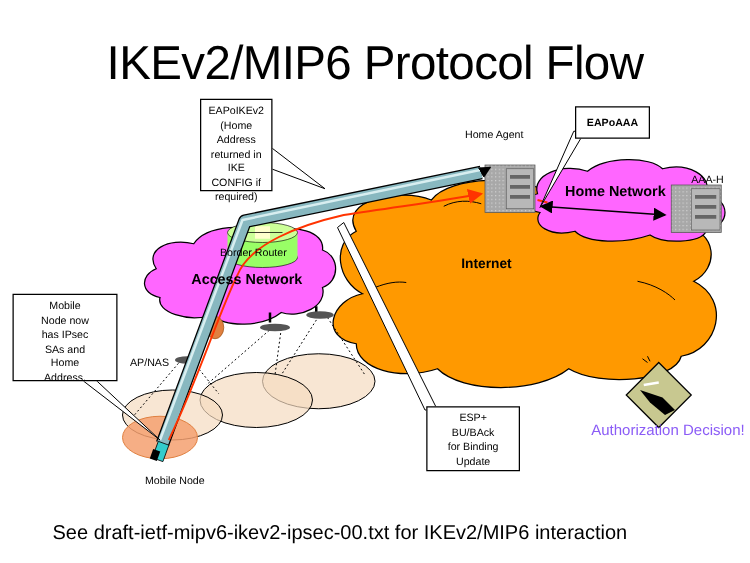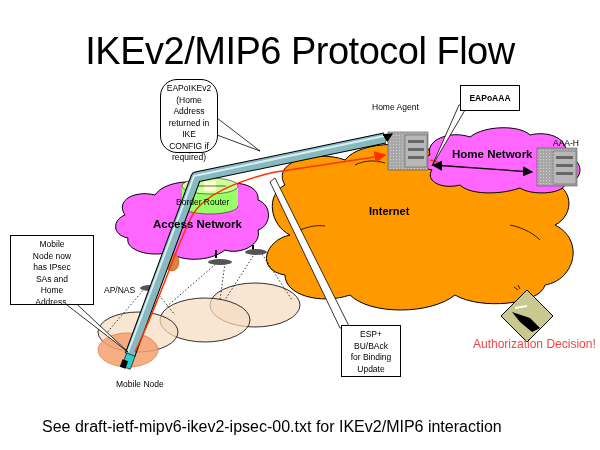--- a/index.html
+++ b/index.html
@@ -3,21 +3,21 @@
 <meta charset="utf-8">
 <style>
   html, body { margin: 0; padding: 0; background: #ffffff; }
   body { width: 600px; height: 450px; position: relative; overflow: hidden; font-family: "Liberation Sans", sans-serif; }
   #canvas { position: absolute; left: 0; top: 0; width: 600px; height: 450px; }
   .title { position: absolute; left: 0; width: 600px; top: 30px; text-align: center; font-size: 38px; color: #000; letter-spacing: -0.5px; }
   .callout { position: absolute; background: #fff; border: 1px solid #000; font-size: 8.5px; line-height: 11.5px; text-align: center; color: #000; white-space: pre-line; box-sizing: border-box; padding-top: 3px; }
   .label { position: absolute; font-size: 8.5px; color: #000; white-space: nowrap; }
   .net-label { position: absolute; font-weight: bold; color: #000; white-space: nowrap; }
   .footer { position: absolute; left: 42px; top: 418px; font-size: 16px; color: #000; white-space: nowrap; }
-  .auth { position: absolute; left: 473px; top: 337px; font-size: 12px; color: #ef4444; white-space: nowrap; }
+  .auth { position: absolute; left: 473px; top: 337px; font-size: 12px; color: #8b5cf6; white-space: nowrap; }
 </style>
 </head>
 <body>
 
 <svg id="canvas" width="600" height="450" viewBox="0 0 600 450">
   <defs>
     <linearGradient id="pipeGrad" x1="0" y1="0" x2="0" y2="1">
       <stop offset="0" stop-color="#d8eef0"></stop>
       <stop offset="0.5" stop-color="#88b8c0"></stop>
       <stop offset="1" stop-color="#4a7a84"></stop>
@@ -138,33 +138,33 @@
 <div class="net-label" style="left:369px;top:205px;font-size:11px;">Internet</div>
 <div class="net-label" style="left:452px;top:148px;font-size:11.5px;">Home Network</div>
 <div class="net-label" style="left:153px;top:218px;font-size:11.5px;">Access Network</div>
 
 <div class="label" style="left:372px;top:102px;">Home Agent</div>
 <div class="label" style="left:553px;top:138px;">AAA-H</div>
 <div class="label" style="left:176px;top:197px;">Border Router</div>
 <div class="label" style="left:104px;top:285px;">AP/NAS</div>
 <div class="label" style="left:116px;top:379px;">Mobile Node</div>
 
-<div class="callout" style="left:160px;top:79px;width:58px;height:74px;border-radius:17px;">EAPoIKEv2
+<div class="callout" style="left:160px;top:79px;width:58px;height:74px;">EAPoIKEv2
 (Home
 Address
 returned in
 IKE
 CONFIG if
 required)</div>
 <div class="callout" style="left:460px;top:85px;width:60px;height:26px;line-height:18px;font-weight:bold;">EAPoAAA</div>
 <div class="callout" style="left:10px;top:235px;width:84px;height:70px;">Mobile
 Node now
 has IPsec
 SAs and
 Home
 Address.</div>
-<div class="callout" style="left:341px;top:325px;width:60px;height:52px;">ESP+
+<div class="callout" style="left:341px;top:325px;width:75px;height:52px;">ESP+
 BU/BAck
 for Binding
 Update</div>
 
 <div class="auth">Authorization Decision!</div>
 <div class="footer">See draft-ietf-mipv6-ikev2-ipsec-00.txt  for IKEv2/MIP6 interaction</div>
 
 </body></html>

